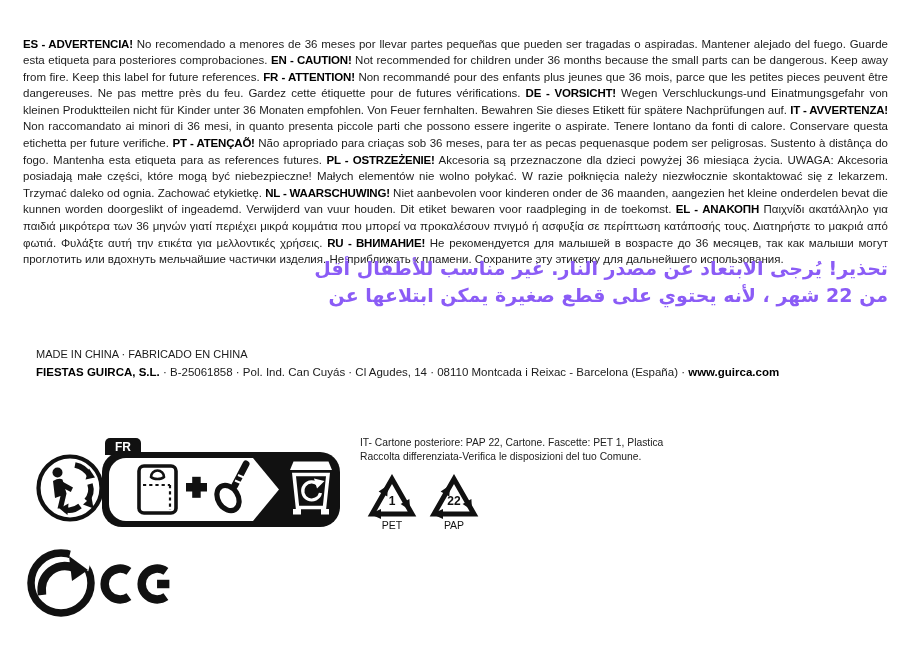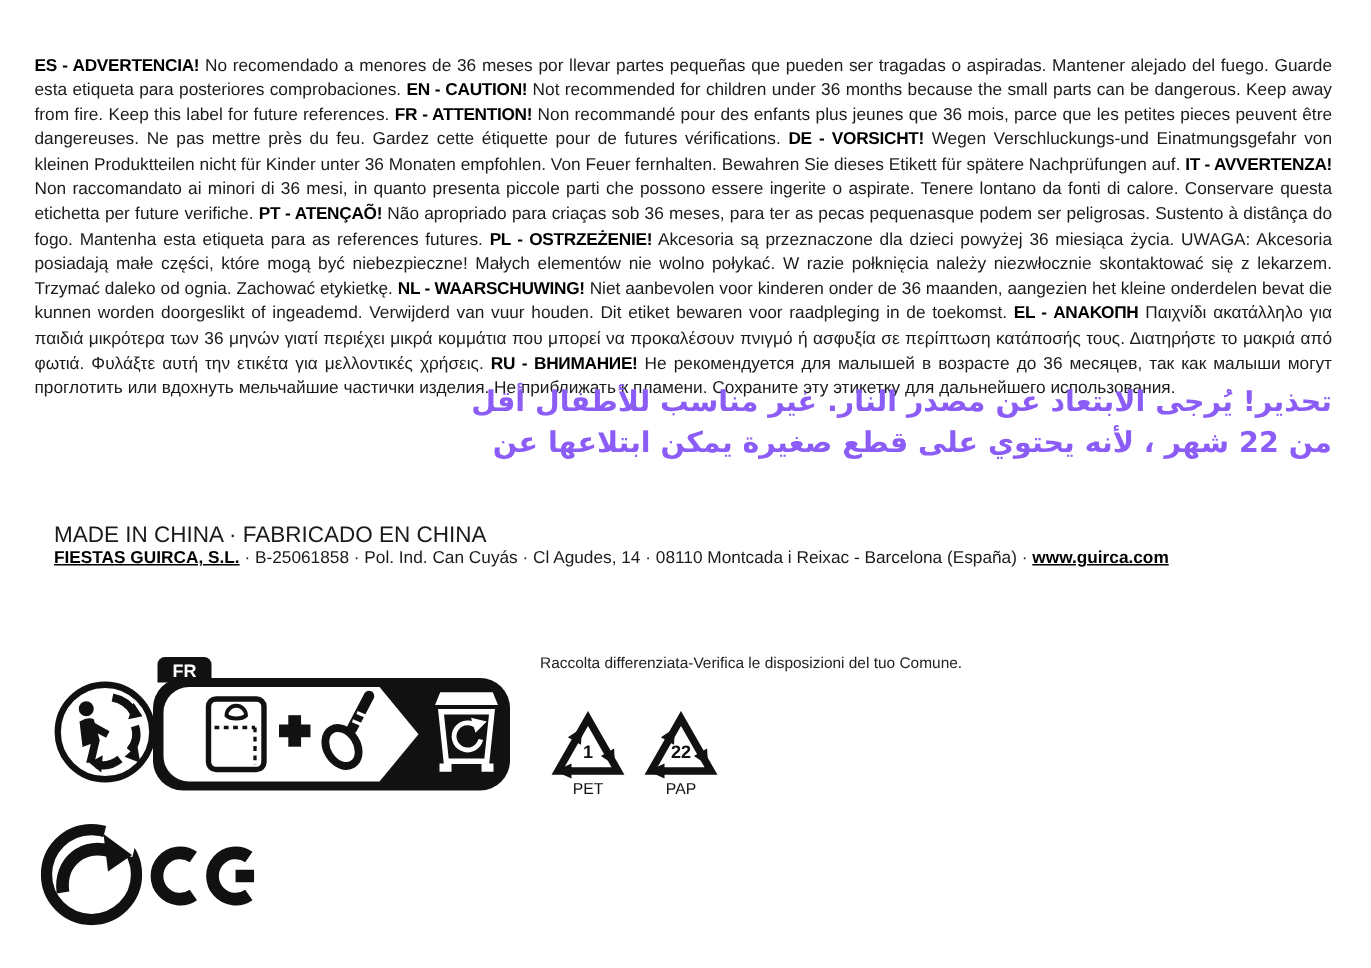--- a/index.html
+++ b/index.html
@@ -13,23 +13,23 @@
     font-size:11.5px;line-height:16.6px;text-align:justify;
     color:#1b1b1b;letter-spacing:0;
   }
   .warnings b{color:#000;letter-spacing:-0.2px;}
   .arabic{
     position:absolute;top:255px;right:26px;width:620px;
     direction:rtl;text-align:right;font-weight:700;
     font-size:19px;line-height:27px;color:#8b5cf6;
     font-family:"DejaVu Sans",sans-serif;
   }
-  .origin{position:absolute;left:36px;top:348px;font-size:15px;color:#1b1b1b;}
+  .origin{position:absolute;left:36px;top:348px;font-size:11px;color:#1b1b1b;}
   .company{position:absolute;left:36px;top:366px;font-size:11.5px;color:#1b1b1b;}
-  .company b{color:#000;text-decoration:underline;}
+  .company b{color:#000;}
   .it-note{position:absolute;left:360px;top:436px;font-size:10.3px;line-height:13.5px;color:#222;}
   .abs{position:absolute;}
   svg{display:block;}
   .sym-num{font-family:"Liberation Sans",sans-serif;font-weight:bold;}
 </style>
 </head>
 <body>
 
 <p class="warnings"><b>ES - ADVERTENCIA!</b> No recomendado a menores de 36 meses por llevar partes pequeñas que pueden ser tragadas o aspiradas. Mantener alejado del fuego. Guarde esta etiqueta para posteriores comprobaciones. <b>EN - CAUTION!</b> Not recommended for children under 36 months because the small parts can be dangerous. Keep away from fire. Keep this label for future references. <b>FR - ATTENTION!</b> Non recommandé pour des enfants plus jeunes que 36 mois, parce que les petites pieces peuvent être dangereuses. Ne pas mettre près du feu. Gardez cette étiquette pour de futures vérifications. <b>DE - VORSICHT!</b> Wegen Verschluckungs-und Einatmungsgefahr von kleinen Produktteilen nicht für Kinder unter 36 Monaten empfohlen. Von Feuer fernhalten. Bewahren Sie dieses Etikett für spätere Nachprüfungen auf. <b>IT - AVVERTENZA!</b> Non raccomandato ai minori di 36 mesi, in quanto presenta piccole parti che possono essere ingerite o aspirate. Tenere lontano da fonti di calore. Conservare questa etichetta per future verifiche. <b>PT - ATENÇAÕ!</b> Não apropriado para criaças sob 36 meses, para ter as pecas pequenasque podem ser peligrosas. Sustento à distânça do fogo. Mantenha esta etiqueta para as references futures. <b>PL - OSTRZEŻENIE!</b> Akcesoria są przeznaczone dla dzieci powyżej 36 miesiąca życia. UWAGA: Akcesoria posiadają małe części, które mogą być niebezpieczne! Małych elementów nie wolno połykać. W razie połknięcia należy niezwłocznie skontaktować się z lekarzem. Trzymać daleko od ognia. Zachować etykietkę. <b>NL - WAARSCHUWING!</b> Niet aanbevolen voor kinderen onder de 36 maanden, aangezien het kleine onderdelen bevat die kunnen worden doorgeslikt of ingeademd. Verwijderd van vuur houden. Dit etiket bewaren voor raadpleging in de toekomst. <b>EL - ΑΝΑΚΟΠΗ</b> Παιχνίδι ακατάλληλο για παιδιά μικρότερα των 36 μηνών γιατί περιέχει μικρά κομμάτια που μπορεί να προκαλέσουν πνιγμό ή ασφυξία σε περίπτωση κατάποσής τους. Διατηρήστε το μακριά από φωτιά. Φυλάξτε αυτή την ετικέτα για μελλοντικές χρήσεις. <b>RU - ВНИМАНИЕ!</b> Не рекомендуется для малышей в возрасте до 36 месяцев, так как малыши могут проглотить или вдохнуть мельчайшие частички изделия. Не приближать к пламени. Сохраните эту этикетку для дальнейшего использования.</p>
 
@@ -89,20 +89,21 @@
     <path d="M188 33 h42 l-3.5 -8.5 h-35 z" fill="#ffffff"></path>
     <path d="M192 37.5 h34 l-3.5 33 h-27 z" fill="none" stroke="#ffffff" stroke-width="3.6"></path>
     <rect x="191" y="72" width="8" height="5.5" fill="#ffffff"></rect>
     <rect x="219" y="72" width="8" height="5.5" fill="#ffffff"></rect>
     <path d="M216.5 48 a9 9 0 1 0 2 8" fill="none" stroke="#ffffff" stroke-width="3.2"></path>
     <polygon points="212,41.5 222.5,44 215,51.5" fill="#ffffff"></polygon>
   </g>
 </svg>
 
 <div class="it-note">
+  <div>IT- Cartone posteriore: PAP 22, Cartone. Fascette: PET 1, Plastica</div>
   <div>Raccolta differenziata-Verifica le disposizioni del tuo Comune.</div>
 </div>
 
 <svg class="abs" style="left:366px;top:474px" width="52" height="60" viewBox="0 0 52 60">
   <path d="M26 5 L46 40 H6 Z" fill="none" stroke="#111" stroke-width="5" stroke-linejoin="miter"></path>
   <polygon points="34.6,30 43.4,25 44,36.2" fill="#111"></polygon>
   <polygon points="15,35 15,45 4,40" fill="#111"></polygon>
   <polygon points="21.3,22.5 12.6,17.5 22,11.3" fill="#111"></polygon>
   <text class="sym-num" x="26" y="31" font-size="12" text-anchor="middle" fill="#111">1</text>
   <text x="26" y="55" font-size="10.5" text-anchor="middle" fill="#111">PET</text>

